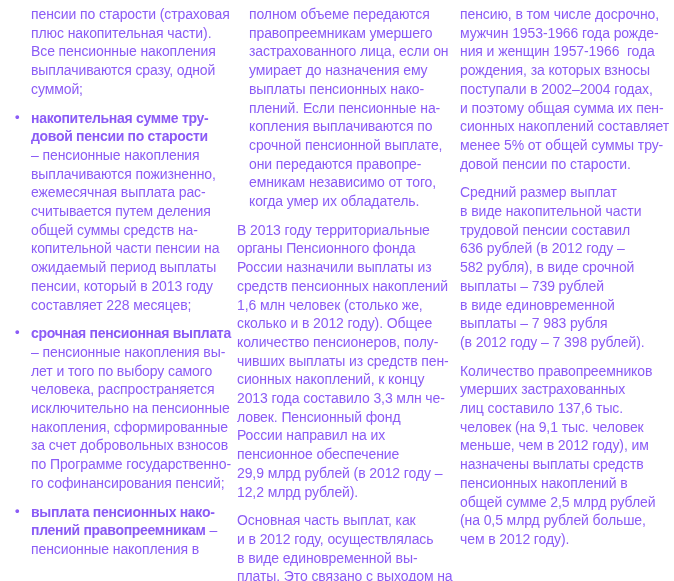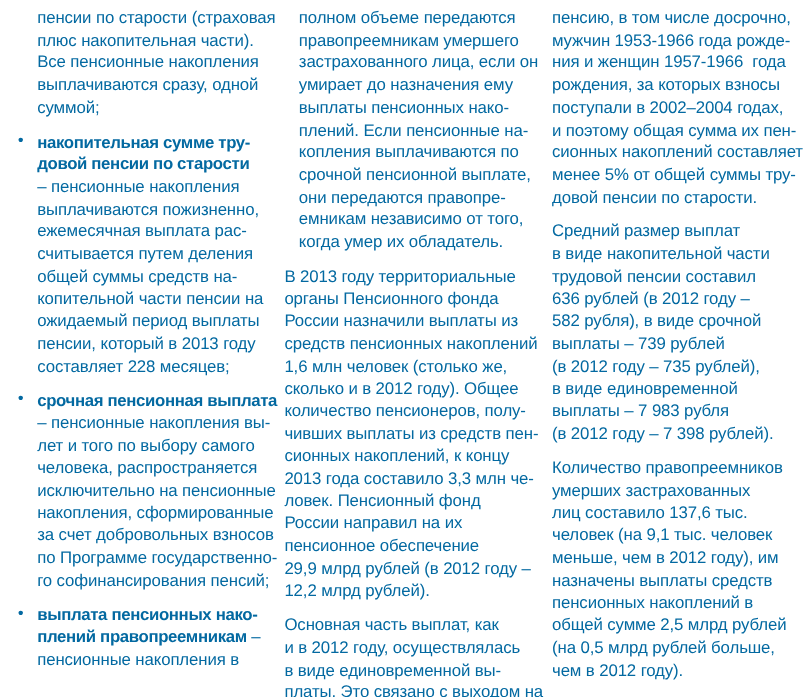--- a/index.html
+++ b/index.html
@@ -6,21 +6,21 @@
   body { background: #ffffff; }
   .page {
     position: relative;
     width: 674px;
     height: 581px;
     background: #ffffff;
     overflow: hidden;
     font-family: "Liberation Sans", sans-serif;
     font-size: 14px;
     line-height: 18.7px;
-    color: #0369a1;
+    color: #8b5cf6;
     letter-spacing: -0.1px;
   }
   .column { position: absolute; top: 5px; }
   .col-1 { left: 15px;  width: 216px; }
   .col-2 { left: 237px; width: 216px; }
   .col-3 { left: 460px; width: 210px; }
 
   .block { margin-top: 10px; }
   .block:first-child { margin-top: 0; }
 
@@ -137,21 +137,20 @@
         <div class="line"><span class="r">менее 5% от общей суммы тру-</span></div>
         <div class="line"><span class="r">довой пенсии по старости.</span></div>
       </div>
       <div class="block paragraph">
         <div class="line"><span class="r">Средний размер выплат</span></div>
         <div class="line"><span class="r">в виде накопительной части</span></div>
         <div class="line"><span class="r">трудовой пенсии составил</span></div>
         <div class="line"><span class="r">636 рублей (в 2012 году –</span></div>
         <div class="line"><span class="r">582 рубля), в виде срочной</span></div>
         <div class="line"><span class="r">выплаты – 739 рублей</span></div>
-        <div class="line"><span class="r">(в 2012 году – 735 рублей),</span></div>
         <div class="line"><span class="r">в виде единовременной</span></div>
         <div class="line"><span class="r">выплаты – 7 983 рубля</span></div>
         <div class="line"><span class="r">(в 2012 году – 7 398 рублей).</span></div>
       </div>
       <div class="block paragraph">
         <div class="line"><span class="r">Количество правопреемников</span></div>
         <div class="line"><span class="r">умерших застрахованных</span></div>
         <div class="line"><span class="r">лиц составило 137,6 тыс.</span></div>
         <div class="line"><span class="r">человек (на 9,1 тыс. человек</span></div>
         <div class="line"><span class="r">меньше, чем в 2012 году), им</span></div>

